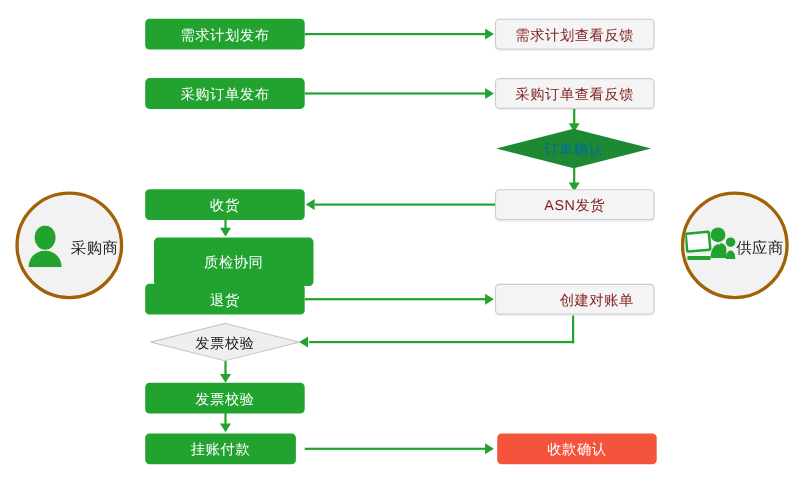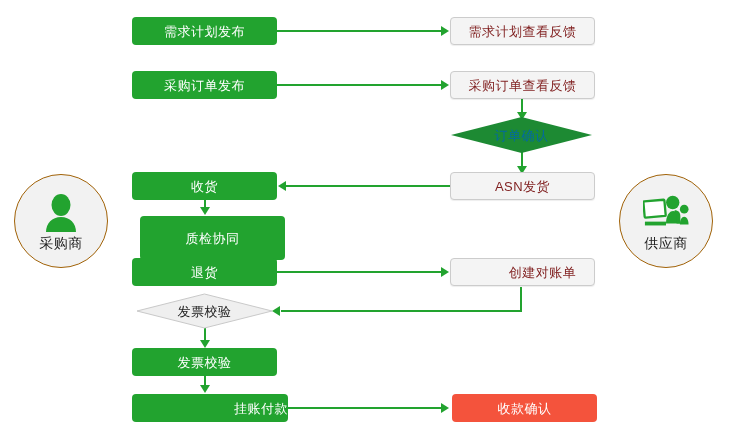--- a/index.html
+++ b/index.html
@@ -105,23 +105,23 @@
     border-top: 8px solid #22a32f;
   }
 
   
   .actor {
     position: absolute;
     width: 92px;
     height: 92px;
     border-radius: 50%;
     background: #f2f2f2;
-    border: 1px solid #a16207;
-    display: flex;
-    flex-direction: column;
+    border: 3px solid #a16207;
+    display: flex;
+    flex-direction: row;
     align-items: center;
     justify-content: center;
     z-index: 6;
   }
   .actor .glyph {
     width: 46px;
     height: 40px;
     display: flex;
     align-items: flex-end;
     justify-content: center;
@@ -201,21 +201,21 @@
     <svg width="137" height="36" viewBox="0 0 137 36" aria-hidden="true">
       <polygon points="68.5,1 136,18 68.5,35 1,18" fill="#efefef" stroke="#c9c9c9" stroke-width="1"></polygon>
     </svg>
     <span class="dlabel">发票校验</span>
   </div>
 
   <div class="node green" style="left:132px; top:348px; width:145px; height:28px;">
     <span>发票校验</span>
   </div>
 
-  <div class="node green" style="left:132px; top:394px; width:156px; height:28px;justify-content:flex-end;">
+  <div class="node green" style="left:132px; top:394px; width:137px; height:28px;">
     <span>挂账付款</span>
   </div>
 
   <div class="node gray" style="left:450px; top:17px; width:145px; height:28px;">
     <span>需求计划查看反馈</span>
   </div>
 
   <div class="node gray" style="left:450px; top:71px; width:145px; height:28px;">
     <span>采购订单查看反馈</span>
   </div>

